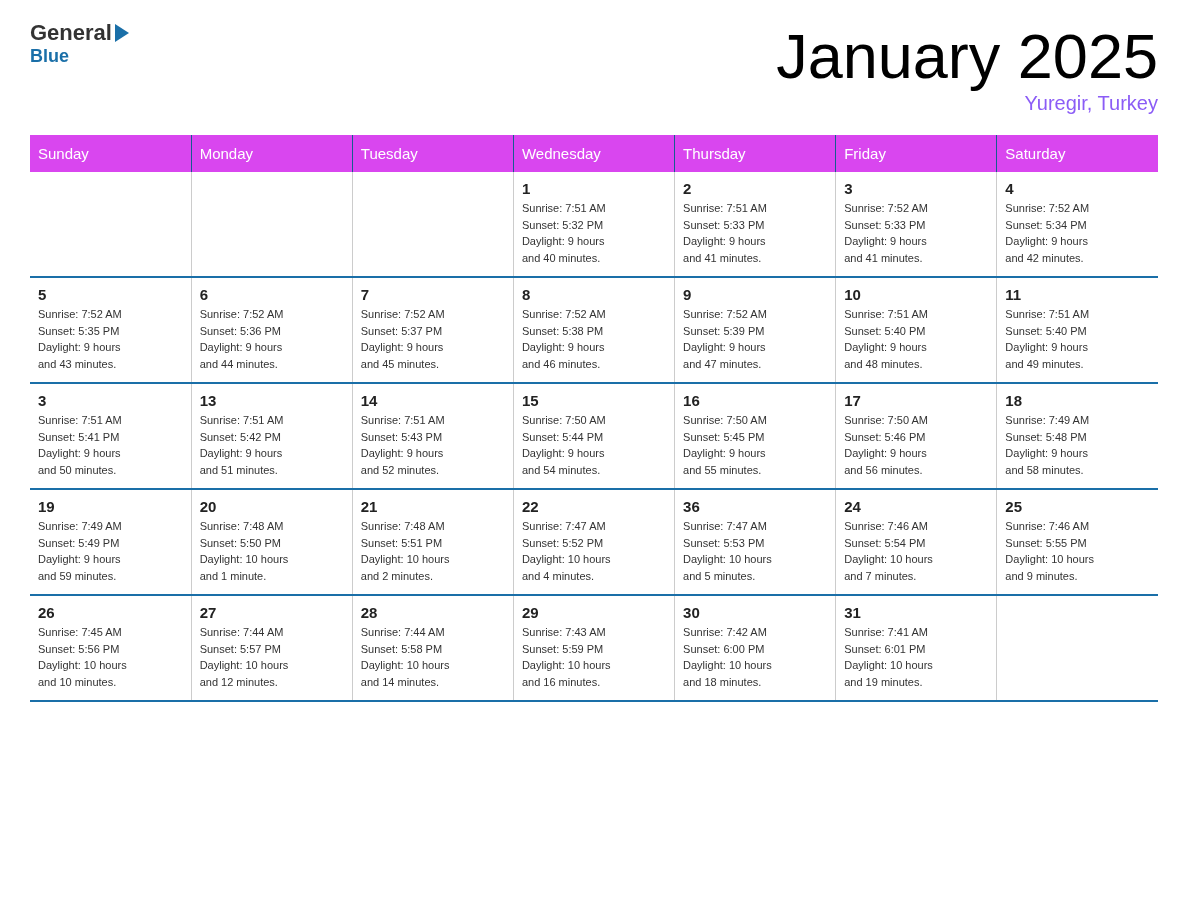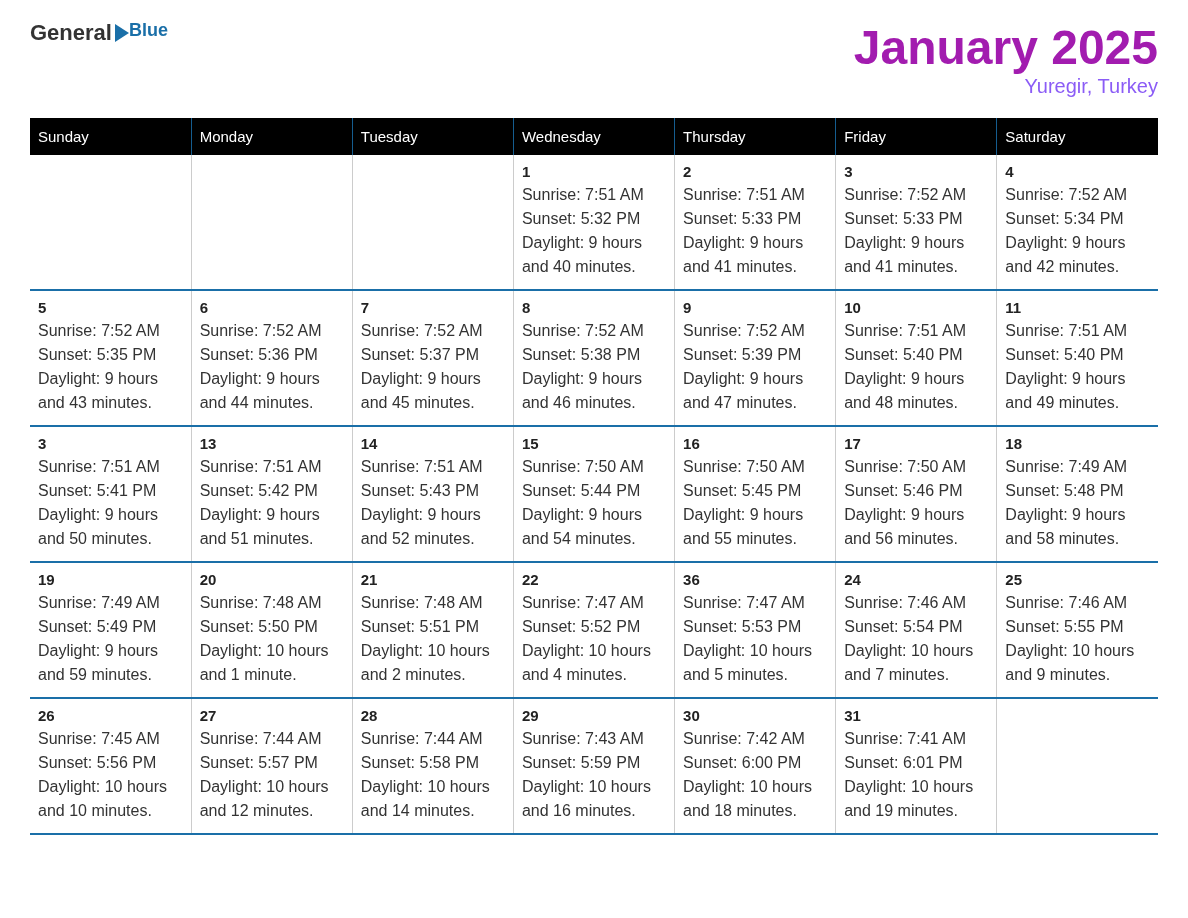--- a/index.html
+++ b/index.html
@@ -25,54 +25,54 @@
       font-weight: bold;
       color: #333;
     }
     .logo-text-blue {
       font-size: 18px;
       font-weight: bold;
       color: #1a6fa8;
     }
     .logo-wrapper {
       display: flex;
-      flex-direction: row;
+      flex-direction: column;
     }
     .logo-line1 {
       display: flex;
       align-items: center;
     }
     .logo-arrow {
       display: inline-block;
       width: 0;
       height: 0;
       border-top: 9px solid transparent;
       border-bottom: 9px solid transparent;
       border-left: 14px solid #1a6fa8;
       margin-left: 3px;
       vertical-align: middle;
     }
     .title-section {
       text-align: right;
     }
     .title-section h1 {
-      font-size: 48px;
-      font-weight: bold;
-      color: #a21caf;
+      font-size: 63px;
+      font-weight: normal;
+      color: #000000;
     }
     .title-section .subtitle {
       font-size: 20px;
       color: #8b5cf6;
     }
     table {
       width: 100%;
       border-collapse: collapse;
     }
     thead tr {
-      background-color: #000000;
+      background-color: #d946ef;
       color: white;
     }
     thead th {
       padding: 10px 8px;
       text-align: left;
       font-size: 15px;
       font-weight: normal;
       border-right: 1px solid #155d8f;
     }
     thead th:last-child {
@@ -95,21 +95,21 @@
     }
     .day-num {
       font-size: 15px;
       font-weight: bold;
       color: #222;
       margin-bottom: 3px;
       display: block;
     }
     .day-info {
       color: #333;
-      font-size: 16px;
+      font-size: 11px;
       line-height: 1.5;
     }
     .empty-cell {
       background: #fff;
     }
   </style>
 </head>
 <body>
 
 <div class="header">

